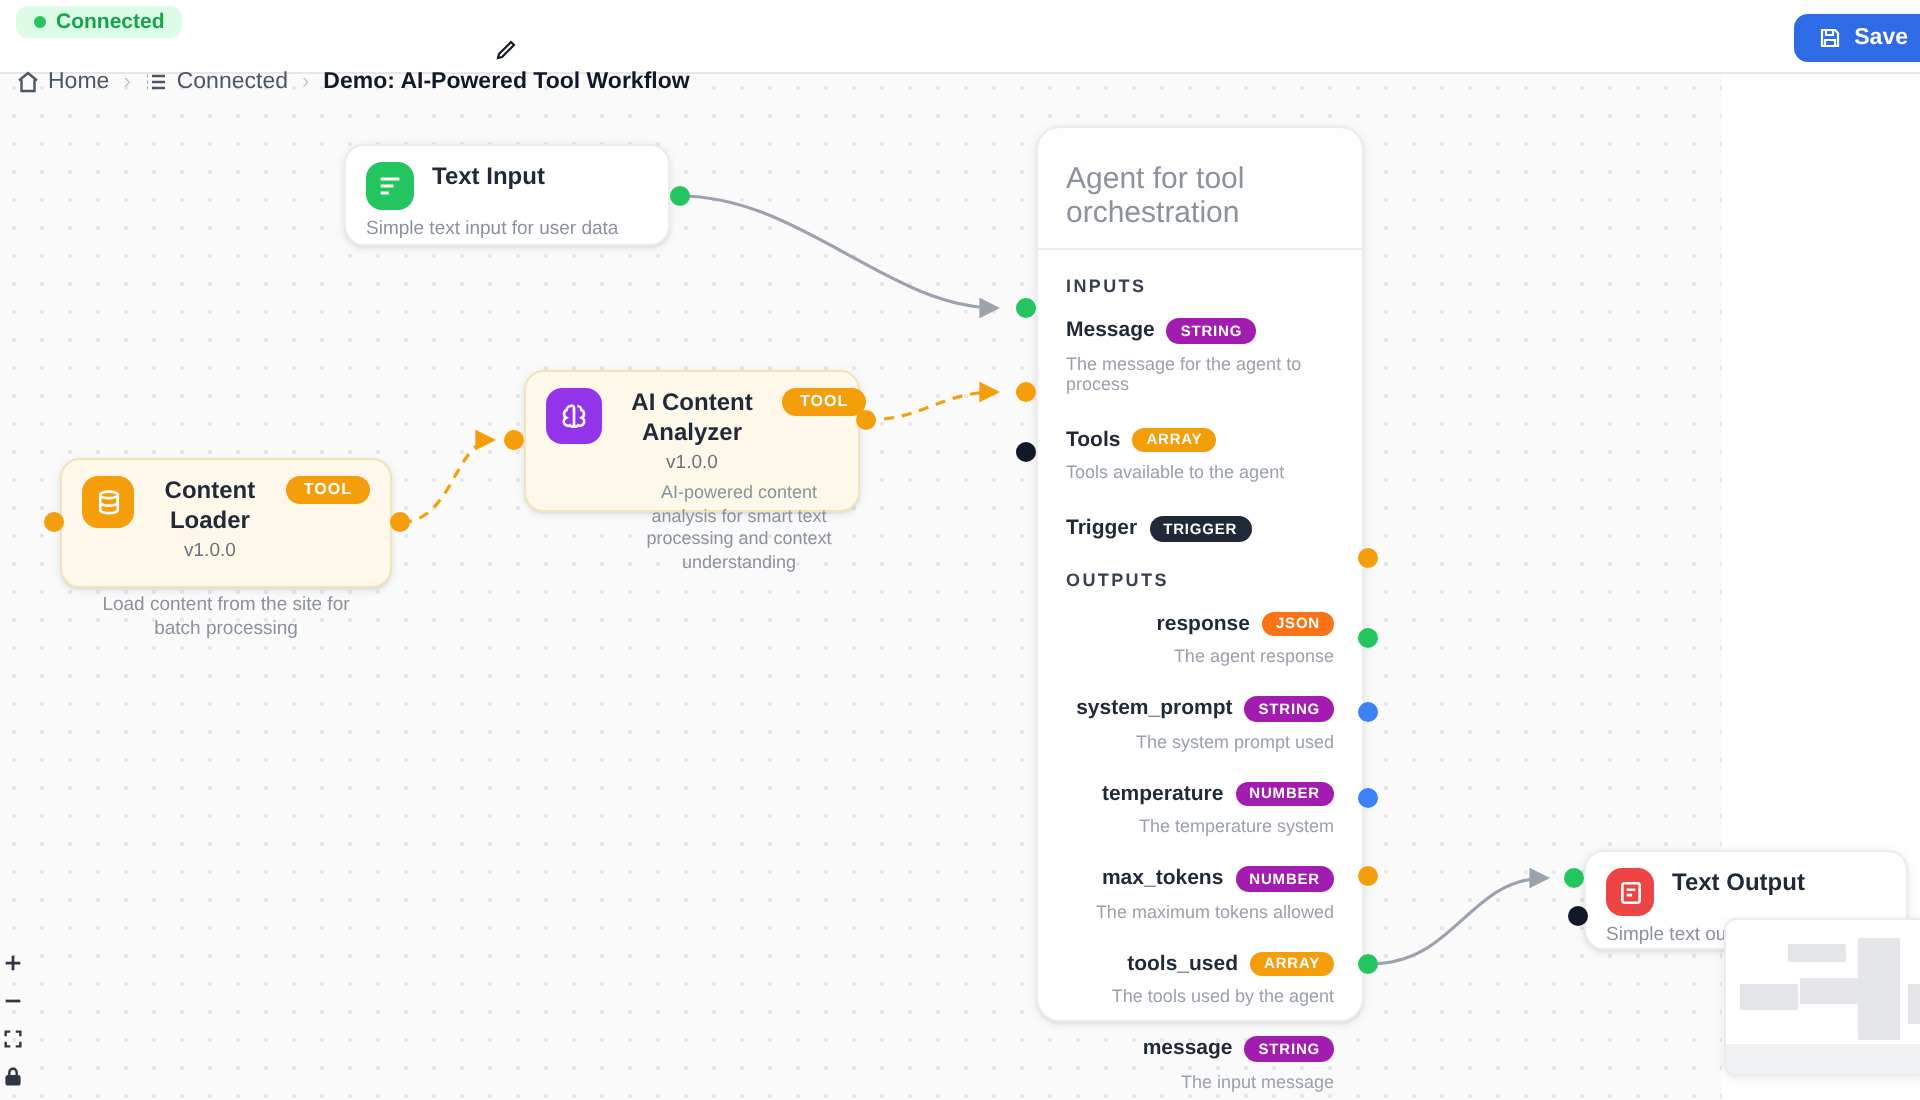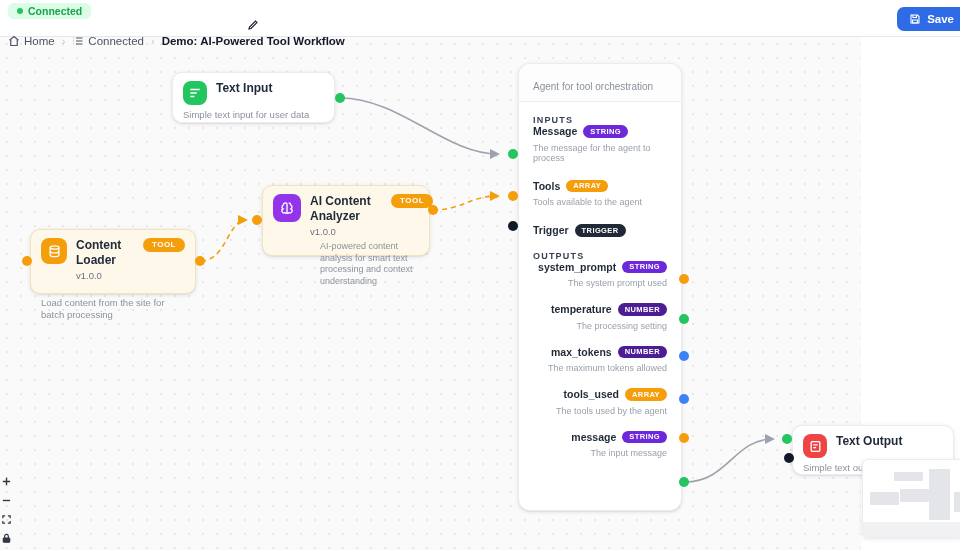--- a/index.html
+++ b/index.html
@@ -23,48 +23,48 @@
 
   
   #canvas { position:absolute; top:37px; left:0; width:861px; height:513px; background:#fafafa;
     background-image:radial-gradient(circle, #e7e7e7 1px, transparent 1.2px); background-size:14px 14px; }
   #edges { position:absolute; top:0; left:0; width:960px; height:513px; z-index:1; pointer-events:none; }
   #edges path { pointer-events:stroke; }
 
   
   .node { position:absolute; border-radius:10px; box-shadow:0 1px 4px rgba(15,23,42,.10), 0 1px 1px rgba(15,23,42,.05); z-index:2; }
   .node-white { background:#fff; border:1px solid #ececee; }
-  .node-cream { background:#fdf8ea; border:1px solid #f2e3bd; }
+  .node-cream { background:#fdf8ea; border:1px solid #f2e3bd;text-align:center; }
   .nhead { display:flex; align-items:flex-start; gap:9px; }
   .nicon { flex:0 0 auto; display:flex; align-items:center; justify-content:center; border-radius:8px; }
   .ntitle { font-size:12px; font-weight:bold; color:#1f2937; line-height:1.25; }
   .nver { font-size:9.5px; color:#6b7280; margin-top:2px; }
   .ndesc { font-size:9.5px; color:#8b929c; line-height:1.3; }
   .tool-badge { background:#f59e0b; color:#fff; font-size:8px; font-weight:bold; letter-spacing:.5px;
     border-radius:9px; padding:3px 9px; line-height:1; }
 
   
   .handle { position:absolute; width:10px; height:10px; border-radius:50%; z-index:5; }
   .h-green { background:#22c55e; } .h-orange { background:#f59e0b; }
   .h-blue { background:#3b82f6; } .h-black { background:#111827; }
 
   
   #agent-node { left:518px; top:26px; width:164px; height:448px; border-radius:12px; }
   .agent-header { padding:11px 14px 9px 14px; border-bottom:1px solid #ededf0; background:#fdfdfd; border-radius:12px 12px 0 0; }
   .agent-header .nicon { width:24px; height:24px; background:#14b8a6; }
-  .agent-sub { font-size:10px; color:#8b929c; margin-top:6px; }
+  .agent-sub { font-size:15px; color:#8b929c; margin-top:6px; }
   .agent-body { padding:13px 14px 10px 14px; }
   .section-label { font-size:9px; font-weight:bold; letter-spacing:1.2px; color:#374151; }
-  .port { }
+  .port { margin-top:11px; }
   .port-head { display:flex; align-items:center; gap:6px; }
   .port.out .port-head { justify-content:flex-end; }
   .port-name { font-size:10.5px; font-weight:bold; color:#1f2937; }
   .type-badge { color:#fff; font-size:7.5px; font-weight:bold; letter-spacing:.4px; border-radius:8px; padding:2.5px 7px; line-height:1; }
-  .b-string { background:#6d28d9; } .b-array { background:#f59e0b; }
-  .b-trigger { background:#1f2937; } .b-json { background:#f97316; } .b-number { background:#4c1d95; }
+  .b-string { background:#a21caf; } .b-array { background:#f59e0b; }
+  .b-trigger { background:#1f2937; } .b-json { background:#f97316; } .b-number { background:#a21caf; }
   .port-desc { font-size:9px; color:#9aa1ab; margin-top:5px; }
   .port.out .port-desc { text-align:right; }
   .port.in { margin-bottom:17px; }
   .port.out { margin-bottom:15px; }
   .outputs-label { margin-top:8px; }
 
   
   #text-input-node { left:172px; top:35px; width:163px; height:51px; padding:8px 10px; }
   #text-input-node .nicon { width:24px; height:24px; background:#22c55e; }
   #text-input-node .ndesc { margin-top:4px; }
@@ -228,35 +228,42 @@
 
         <div class="port in" style="margin-bottom:14px;">
           <div class="port-head">
             <span class="port-name">Trigger</span>
             <span class="type-badge b-trigger">TRIGGER</span>
           </div>
         </div>
 
         <div class="section-label outputs-label">OUTPUTS</div>
 
+        <div class="port out">
+          <div class="port-head">
+            <span class="port-name">response</span>
+            <span class="type-badge b-json">JSON</span>
+          </div>
+          <div class="port-desc">The agent response</div>
+        </div>
 
         <div class="port out">
           <div class="port-head">
             <span class="port-name">system_prompt</span>
             <span class="type-badge b-string">STRING</span>
           </div>
           <div class="port-desc">The system prompt used</div>
         </div>
 
         <div class="port out">
           <div class="port-head">
             <span class="port-name">temperature</span>
             <span class="type-badge b-number">NUMBER</span>
           </div>
-          <div class="port-desc">The processing setting</div>
+          <div class="port-desc">The temperature system</div>
         </div>
 
         <div class="port out">
           <div class="port-head">
             <span class="port-name">max_tokens</span>
             <span class="type-badge b-number">NUMBER</span>
           </div>
           <div class="port-desc">The maximum tokens allowed</div>
         </div>
 

